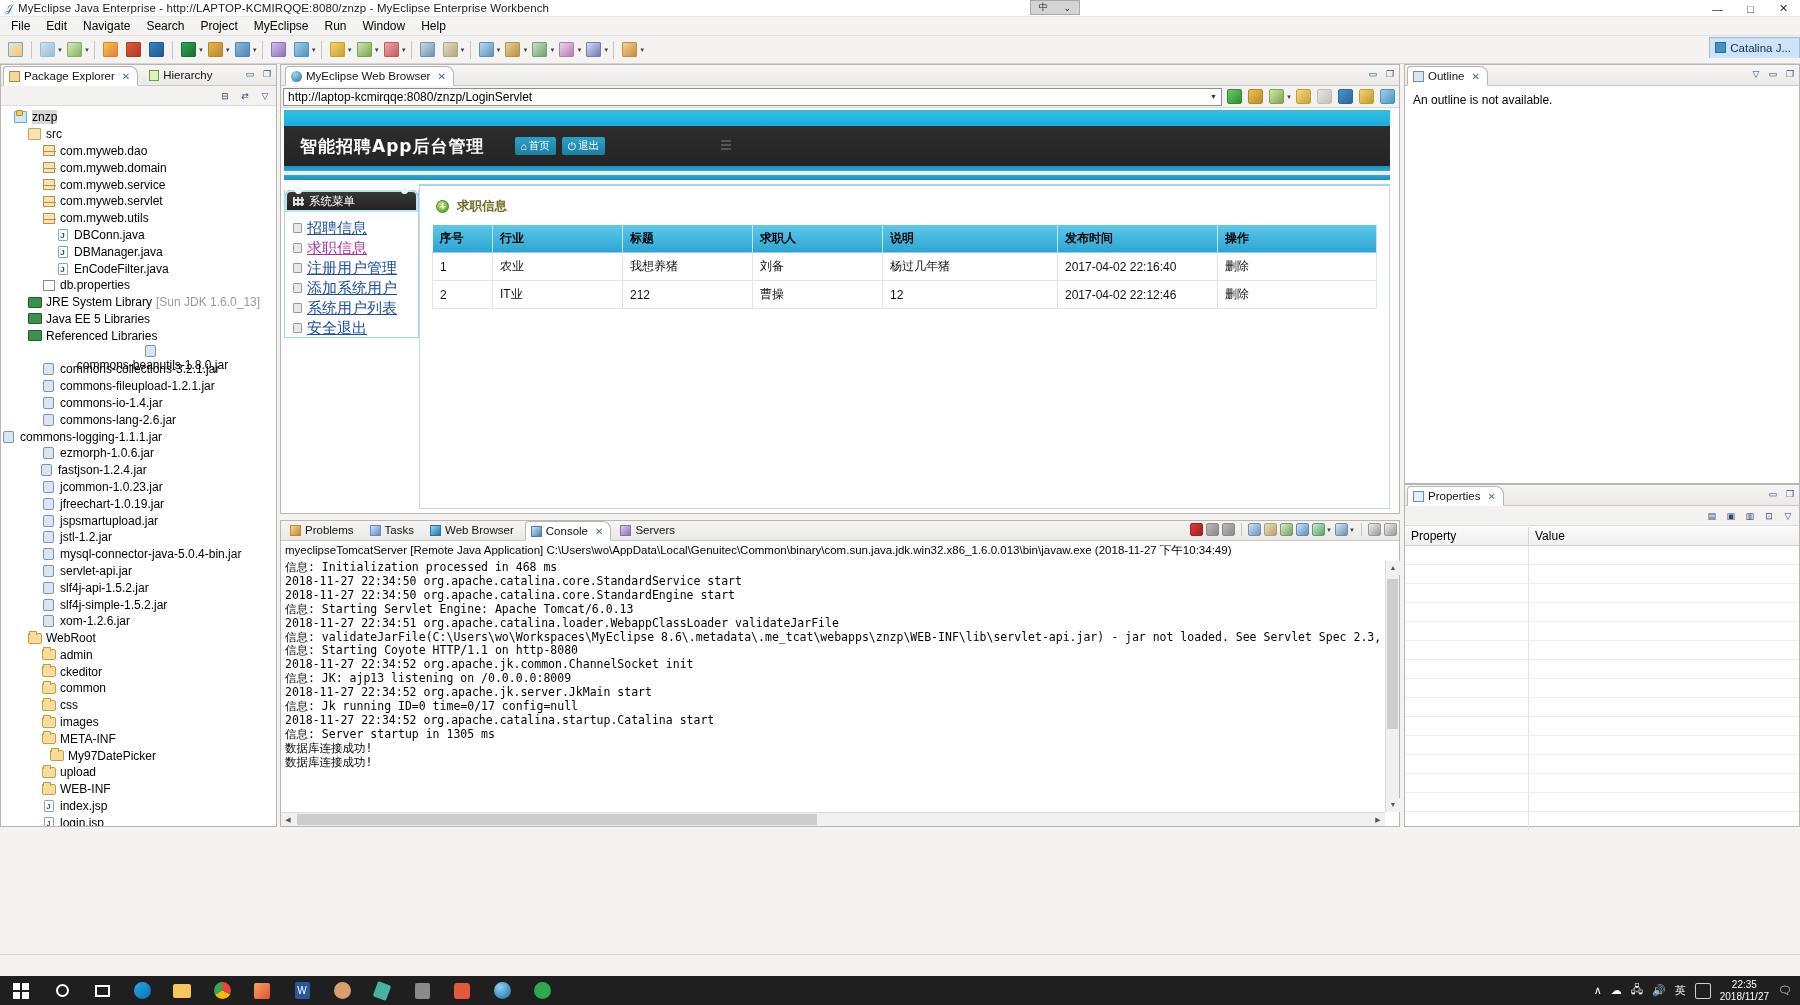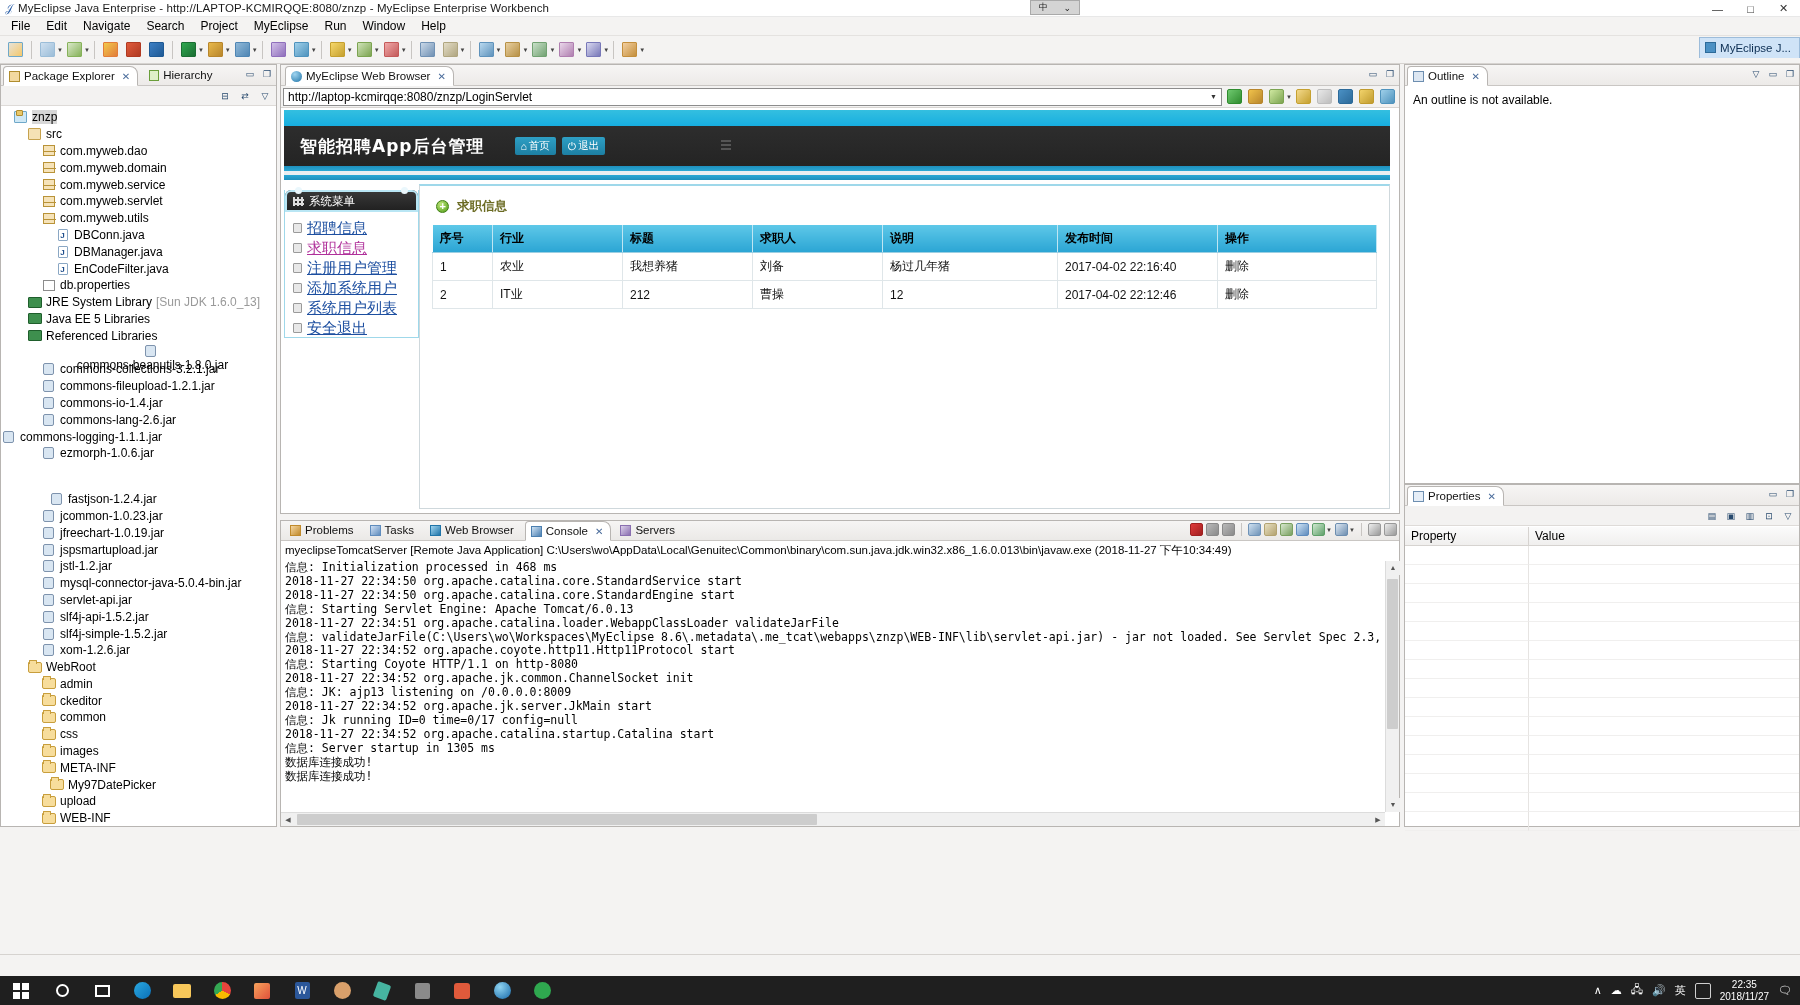--- a/index.html
+++ b/index.html
@@ -333,21 +333,21 @@
       <div class="tb-sep"></div>
       <div class="tb-item">
         <span class="ico" style="background: linear-gradient(135deg, rgb(243, 207, 160), rgb(196, 143, 60)); border: 1px solid rgb(196, 143, 60);"></span>
       </div>
       <span class="tb-caret">▼</span>
     </div>
 
   <div class="persp">
     <div class="persp-tab">
       <span style="width:11px;height:11px;background:#4a90c4;border:1px solid #2c6a99;display:inline-block;"></span>
-      <span>MyEclipse J...</span>
+      <span>Catalina J...</span>
     </div>
   </div>
 
   <div class="panel" id="pkgexp">
     <div class="panel-tabbar">
       <div class="ptab active" style="margin-left:2px;">
         <span style="width:11px;height:11px;background:#f2d9a0;border:1px solid #b08d2e;display:inline-block;"></span>
         <span>Package Explorer</span>
         <span class="x">✕</span>
       </div>
@@ -486,21 +486,21 @@
             <span class="ic-jar"></span>
           </span>
           <span class="lbl">commons-logging-1.1.1.jar</span>
         </div>
         <div class="trow" style="padding-left: 40px;">
           <span class="tw-ico">
             <span class="ic-jar"></span>
           </span>
           <span class="lbl">ezmorph-1.0.6.jar</span>
         </div>
-        <div class="trow" style="padding-left: 48px; margin-top: 29px;">
+        <div class="trow" style="padding-left: 38px;">
           <span class="tw-ico">
             <span class="ic-jar"></span>
           </span>
           <span class="lbl">fastjson-1.2.4.jar</span>
         </div>
         <div class="trow" style="padding-left: 40px;">
           <span class="tw-ico">
             <span class="ic-jar"></span>
           </span>
           <span class="lbl">jcommon-1.0.23.jar</span>
@@ -803,21 +803,20 @@
         </div>
     </div>
     <div class="con-head">myeclipseTomcatServer [Remote Java Application] C:\Users\wo\AppData\Local\Genuitec\Common\binary\com.sun.java.jdk.win32.x86_1.6.0.013\bin\javaw.exe (2018-11-27 下午10:34:49)</div>
     <div class="con-body" id="conbody">
         <div class="con-line">信息: Initialization processed in 468 ms</div>
         <div class="con-line">2018-11-27 22:34:50 org.apache.catalina.core.StandardService start</div>
         <div class="con-line">2018-11-27 22:34:50 org.apache.catalina.core.StandardEngine start</div>
         <div class="con-line">信息: Starting Servlet Engine: Apache Tomcat/6.0.13</div>
         <div class="con-line">2018-11-27 22:34:51 org.apache.catalina.loader.WebappClassLoader validateJarFile</div>
         <div class="con-line">信息: validateJarFile(C:\Users\wo\Workspaces\MyEclipse 8.6\.metadata\.me_tcat\webapps\znzp\WEB-INF\lib\servlet-api.jar) - jar not loaded. See Servlet Spec 2.3, section 9</div>
-        <div class="con-line">2018-11-27 22:34:52 org.apache.coyote.http11.Http11Protocol start</div>
         <div class="con-line">信息: Starting Coyote HTTP/1.1 on http-8080</div>
         <div class="con-line">2018-11-27 22:34:52 org.apache.jk.common.ChannelSocket init</div>
         <div class="con-line">信息: JK: ajp13 listening on /0.0.0.0:8009</div>
         <div class="con-line">2018-11-27 22:34:52 org.apache.jk.server.JkMain start</div>
         <div class="con-line">信息: Jk running ID=0 time=0/17  config=null</div>
         <div class="con-line">2018-11-27 22:34:52 org.apache.catalina.startup.Catalina start</div>
         <div class="con-line">信息: Server startup in 1305 ms</div>
         <div class="con-line">数据库连接成功!</div>
         <div class="con-line">数据库连接成功!</div>
       </div>

